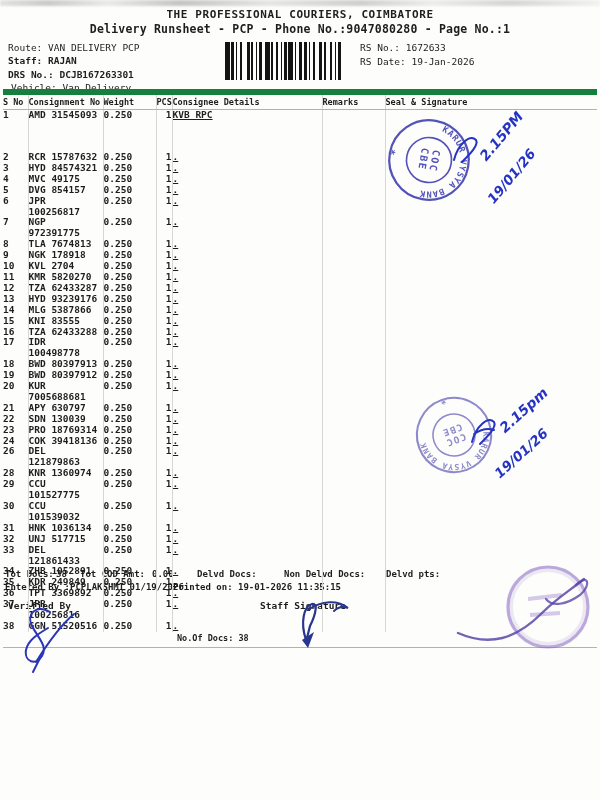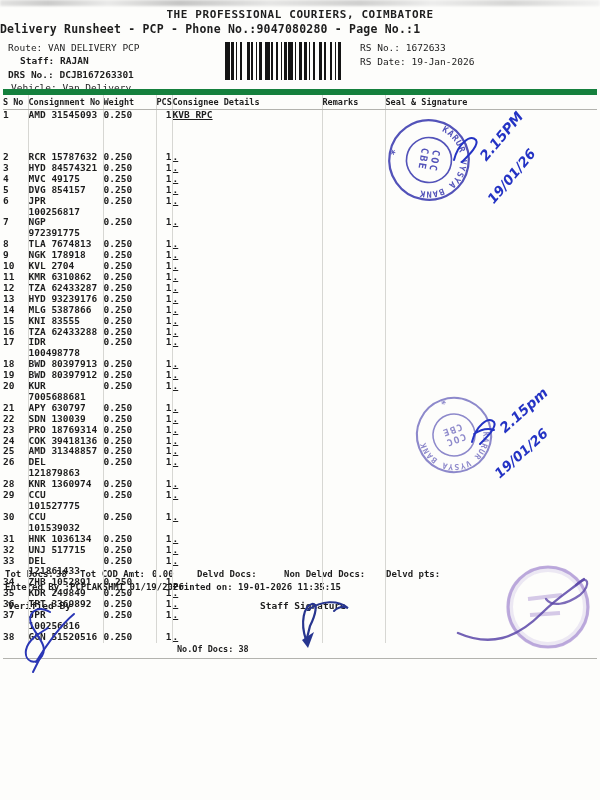--- a/index.html
+++ b/index.html
@@ -8,25 +8,25 @@
     background:#fdfdfb; overflow:hidden;
     font-family:"DejaVu Sans Mono","Liberation Mono",monospace;
     color:#1e1e1e;
   }
   .scan-top {
     position:absolute; top:0; left:0; right:0; height:6px; opacity:.5; filter:blur(1px);
     background:linear-gradient(90deg,#c9c9c9 0%,#9a9a9a 8%,#d8d8d8 18%,#8f8f8f 30%,#cfcfcf 45%,#a3a3a3 60%,#dedede 72%,#b0b0b0 85%,#e8e8e8 100%);
   }
   .abs { position:absolute; white-space:pre; }
   .title1 { top:8px; left:0; width:600px; text-align:center; font-size:11px; font-weight:700; letter-spacing:.6px; }
-  .title2 { top:22px; left:0; width:600px; font-size:11.5px; font-weight:700; letter-spacing:.2px; }
+  .title2 { top:22px; left:0; width:600px; text-align:center; font-size:11.5px; font-weight:700; letter-spacing:.2px; }
   .meta { font-size:9.5px; font-weight:700; }
   .meta.light { font-weight:500; }
   .route { top:42px; left:8px; }
-  .staff { top:55px; left:20px; }
+  .staff { top:55px; left:8px; }
   .drs   { top:69px; left:8px; }
   .veh   { top:82px; left:11px; }
   .rsno  { top:42px; left:360px; }
   .rsdate{ top:56px; left:360px; }
   .barcode { position:absolute; top:42px; left:225px; width:131px; height:38px; display:flex; overflow:hidden; }
   .barcode span { height:100%; flex:none; }
 
   table.runsheet { position:absolute; left:3px; top:89px; width:594px; border-collapse:collapse; table-layout:fixed; z-index:1; }
   table.runsheet td { padding:0; vertical-align:top; overflow:hidden; border-right:1px solid #d7d7d3; }
   table.runsheet td:last-child { border-right:none; }
@@ -232,21 +232,21 @@
       <td class="c-sno">10</td>
       <td class="c-con">KVL 2704</td>
       <td class="c-wt">0.250</td>
       <td class="c-pcs">1</td>
       <td class="c-cons">.</td>
       <td class="c-rem"></td>
       <td class="c-seal"></td>
     </tr>
         <tr>
       <td class="c-sno">11</td>
-      <td class="c-con">KMR 6310862</td>
+      <td class="c-con">KMR 5820270</td>
       <td class="c-wt">0.250</td>
       <td class="c-pcs">1</td>
       <td class="c-cons">.</td>
       <td class="c-rem"></td>
       <td class="c-seal"></td>
     </tr>
         <tr>
       <td class="c-sno">12</td>
       <td class="c-con">TZA 62433287</td>
       <td class="c-wt">0.250</td>
@@ -350,29 +350,20 @@
       <td class="c-con">PRO 18769314</td>
       <td class="c-wt">0.250</td>
       <td class="c-pcs">1</td>
       <td class="c-cons">.</td>
       <td class="c-rem"></td>
       <td class="c-seal"></td>
     </tr>
         <tr>
       <td class="c-sno">24</td>
       <td class="c-con">COK 39418136</td>
-      <td class="c-wt">0.250</td>
-      <td class="c-pcs">1</td>
-      <td class="c-cons">.</td>
-      <td class="c-rem"></td>
-      <td class="c-seal"></td>
-    </tr>
-        <tr>
-      <td class="c-sno">25</td>
-      <td class="c-con">AMD 31348857</td>
       <td class="c-wt">0.250</td>
       <td class="c-pcs">1</td>
       <td class="c-cons">.</td>
       <td class="c-rem"></td>
       <td class="c-seal"></td>
     </tr>
         <tr>
       <td class="c-sno">26</td>
       <td class="c-con">DEL 121879863</td>
       <td class="c-wt">0.250</td>

